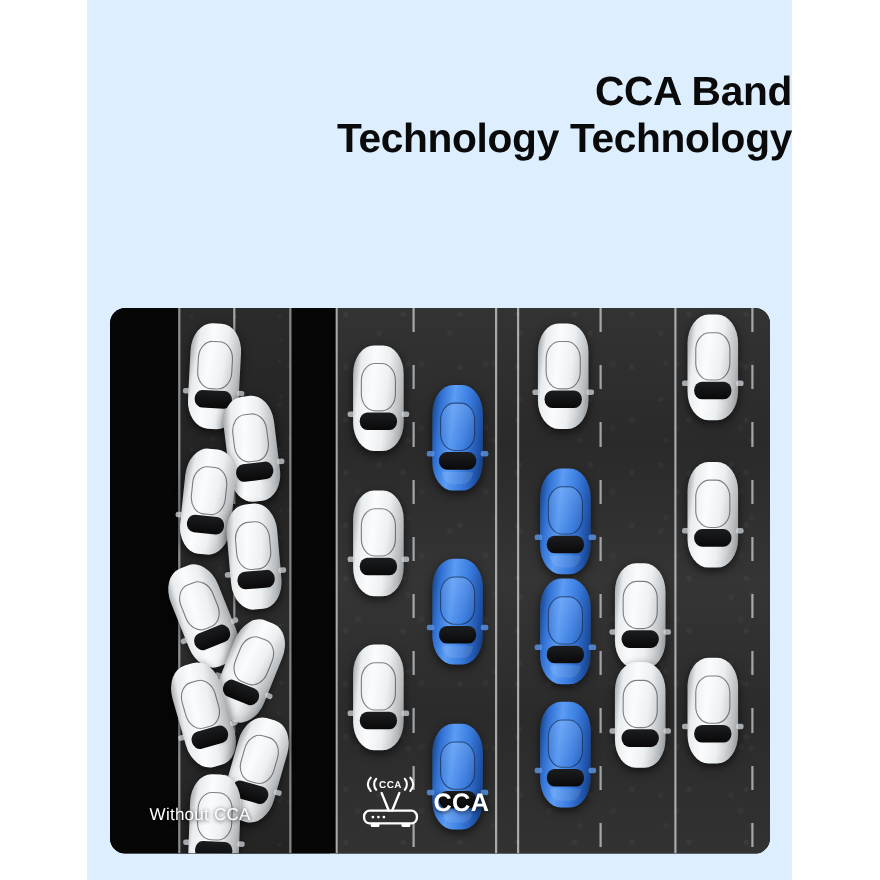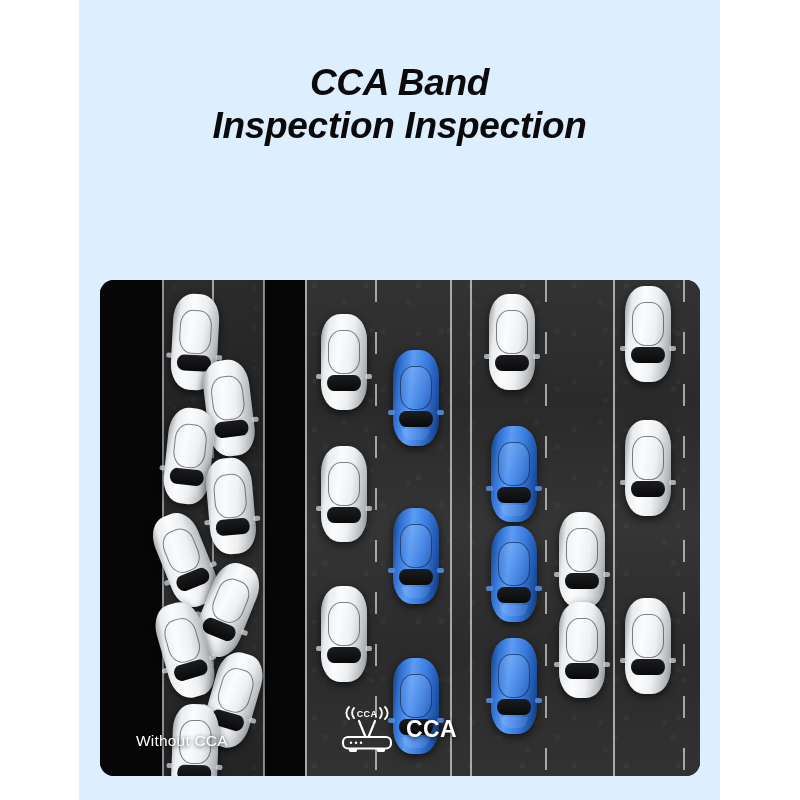--- a/index.html
+++ b/index.html
@@ -23,22 +23,21 @@
   }
   .content {
     position:absolute;
     left:79px; top:0;
     width:641px; height:800px;
   }
   .heading-block {
     position:absolute;
     left:0; top:62px;
     width:641px;
-    text-align:center;
-    font-style:italic;
+    text-align:right;
   }
   .title {
     font-size:37px;
     font-weight:bold;
     color:#0a0a0a;
     line-height:1.16;
     letter-spacing:-0.3px;
   }
   .title-line { display:block; }
   .subtitle {
@@ -170,21 +169,21 @@
     position:absolute;
     left:36px; bottom:26px;
     font-size:15.5px;
     font-weight:500;
     color:#ffffff;
     letter-spacing:0.2px;
     text-shadow:0 1px 4px rgba(0,0,0,0.8);
   }
   .cca-group {
     position:absolute;
-    left:237px; bottom:20px;
+    left:225px; bottom:20px;
     display:flex;
     align-items:center;
     gap:9px;
   }
   .router-icon { display:block; }
   .label-cca {
     font-size:23px;
     font-weight:bold;
     color:#ffffff;
     letter-spacing:0.4px;
@@ -196,21 +195,21 @@
 
 <div class="page">
 
   <div class="blue-band"></div>
 
   <div class="content">
 
     <div class="heading-block">
       <div class="title">
         <span class="title-line">CCA Band</span>
-        <span class="title-line">Inspection Inspection</span>
+        <span class="title-line">Technology Technology</span>
       </div>
     </div>
 
 
     <div class="card">
 
       <div class="panel-left">
         <div class="road-narrow"></div>
         <div class="edge-line l"></div>
         <div class="edge-line r"></div>

